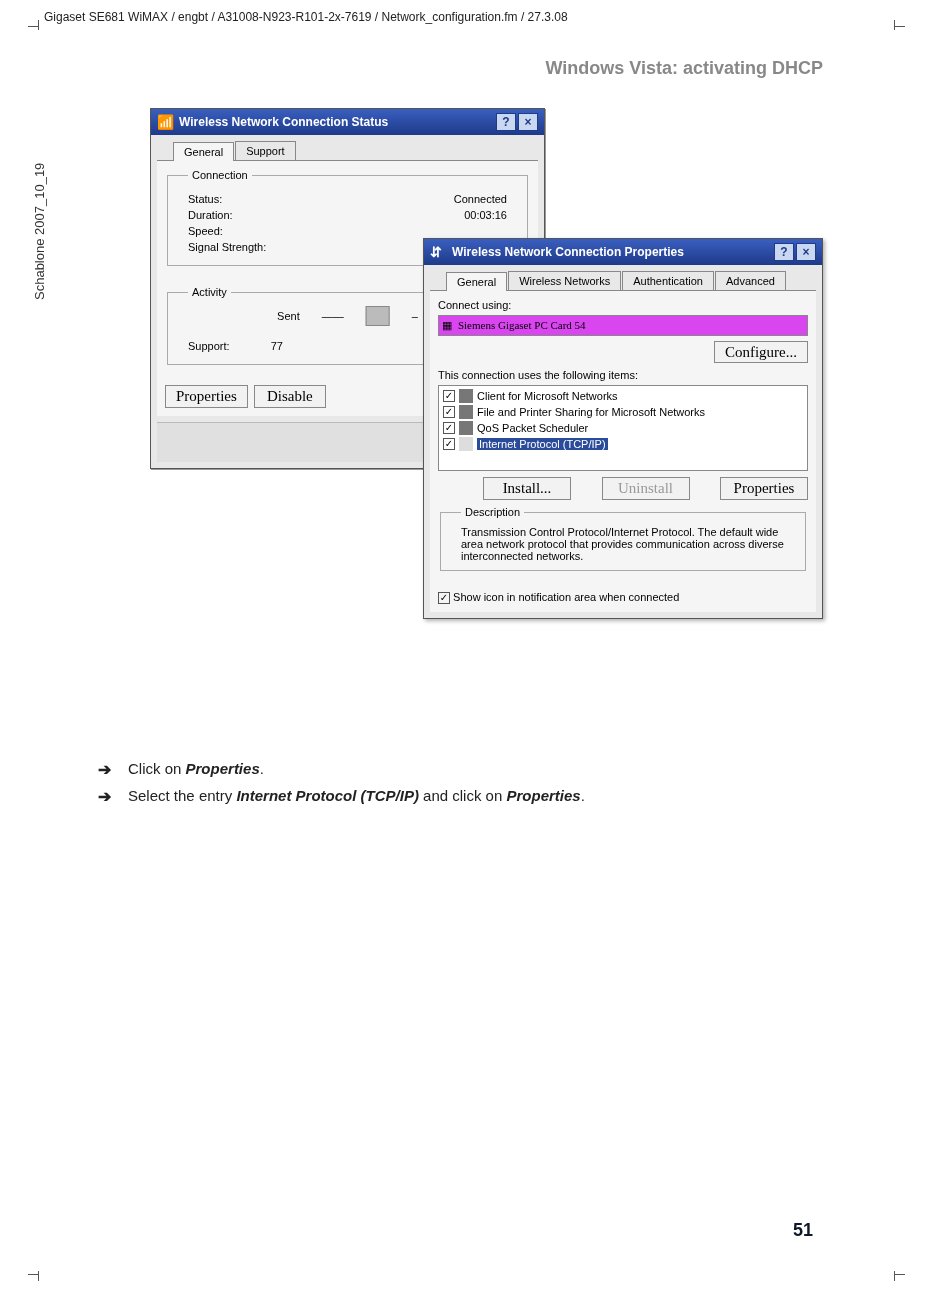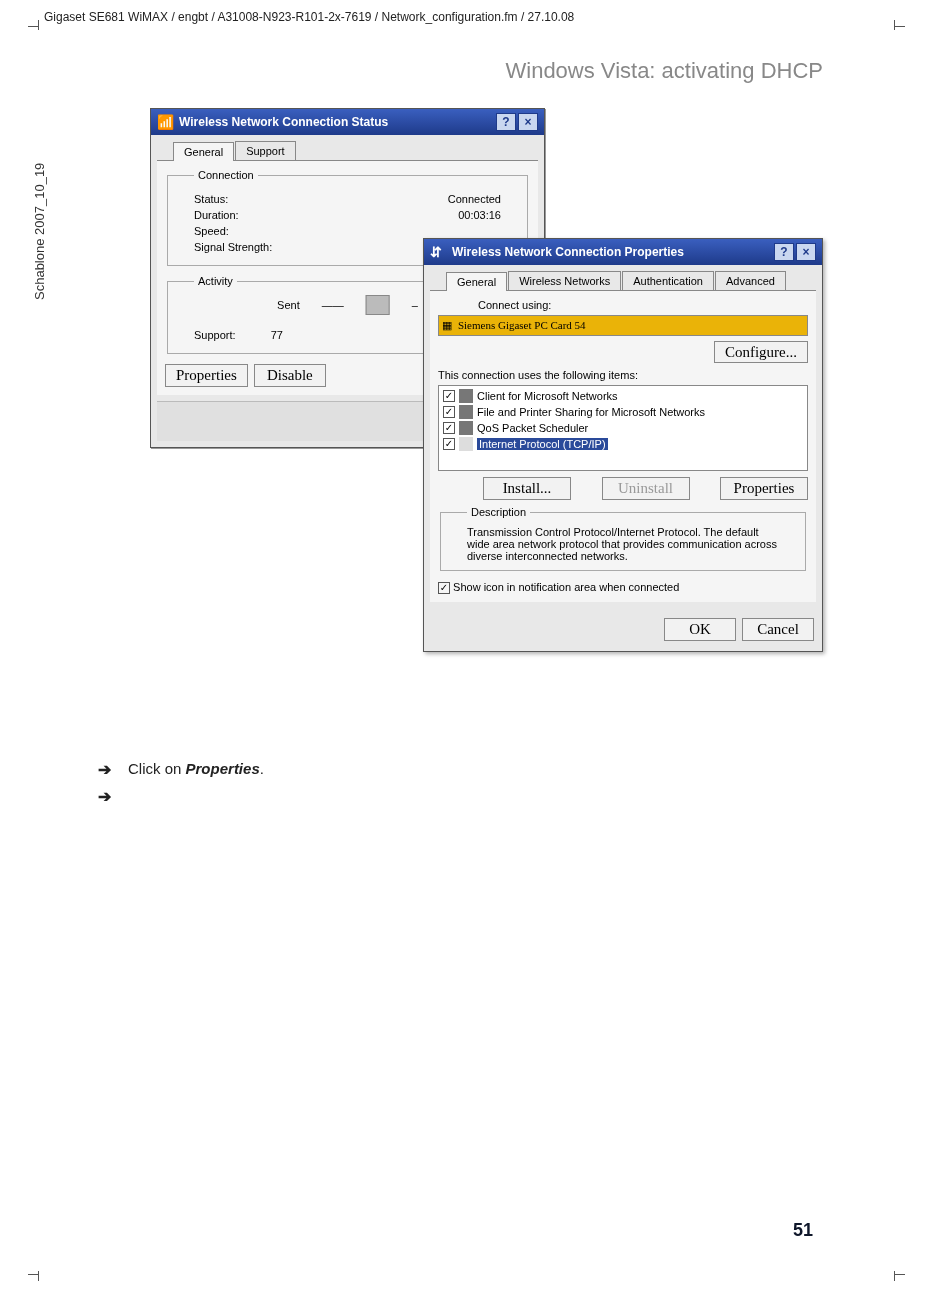--- a/index.html
+++ b/index.html
@@ -24,22 +24,22 @@
     position: absolute;
     left: 44px;
     top: 10px;
     font-size: 12px;
     color: #222;
   }
   .section-title {
     position: absolute;
     right: 110px;
     top: 58px;
-    font-size: 22px;
-    font-weight: 400;
+    font-size: 18px;
+    font-weight: 700;
     color: #888;
   }
   
   .mark { position:absolute; background:#555; }
   .tl-h { top:26px; left:28px; width:10px; height:1px; }
   .tl-v { top:20px; left:38px; width:1px; height:10px; }
   .tr-h { top:26px; right:28px; width:10px; height:1px; }
   .tr-v { top:20px; right:38px; width:1px; height:10px; }
   .bl-h { bottom:26px; left:28px; width:10px; height:1px; }
   .bl-v { bottom:20px; left:38px; width:1px; height:10px; }
@@ -80,21 +80,21 @@
     display:flex; align-items:center; justify-content:center; font-weight:bold; color:#1e3a8a; cursor:pointer;
     font-size:12px;
   }
   .tabbar { display:flex; margin:6px 6px 0 6px; border-bottom:1px solid #888;padding-left:16px; }
   .tab {
     padding:3px 10px; border:1px solid #888; border-bottom:none; background:#e8e8e8;
     margin-right:1px; cursor:pointer;
   }
   .tab.active { background:#f5f5f5; position:relative; top:1px; }
   .panel { background:#f5f5f5; margin:0 6px 6px 6px; padding:8px; }
-  fieldset { border:1px solid #aaa; padding:8px 26px; margin-bottom:9px; }
+  fieldset { border:1px solid #aaa; padding:8px 20px; margin-bottom:20px; }
   legend { padding:0 4px; }
   .row { display:flex; justify-content:space-between; margin:4px 0; }
   .btn {
     background:#f2f2f2; border:1px solid #888; padding:2px 10px; cursor:pointer;
     font-family:Tahoma; font-size:15px; min-width:72px; text-align:center;
   }
   .btnrow { display:flex; gap:6px; margin-top:10px; }
   .bottom-area { height:40px; background:#e0e0e0; border-top:1px solid #bbb; margin:0 6px 6px; }
 
   .activity-row { position:relative; height:30px; }
@@ -107,21 +107,21 @@
     left: 273px;
     top: 130px;
     width: 400px;
     background: #e8e8e8;
     border:1px solid #555;
     box-shadow: 2px 2px 4px rgba(0,0,0,.3);
     font-family: Tahoma, sans-serif;
     font-size: 11px;
   }
   .net-input {
-    width:100%; border:1px solid #888; padding:3px; background:#eab308;
+    width:100%; border:1px solid #888; padding:3px; background:#d946ef;
     font-family:Tahoma; font-size:11px;
   }
   .items-list {
     border:1px solid #888; background:white; padding:2px; margin:4px 0; height:86px;
   }
   .list-line { display:flex; align-items:center; gap:4px; padding:1px 2px; }
   .cb { width:12px; height:12px; border:1px solid #555; display:inline-flex; align-items:center; justify-content:center; font-size:10px; line-height:1; }
   .item-icon { width:14px; height:14px; background:#777; display:inline-block; }
   .item-sel { background:#2a4a9a; color:white; padding:0 2px; }
   .btn3row { display:flex; justify-content:space-between; margin:6px 0;padding-left:45px; }
@@ -149,21 +149,21 @@
 <div class="mark tl-h"></div>
 <div class="mark tl-v"></div>
 <div class="mark tr-h"></div>
 <div class="mark tr-v"></div>
 <div class="mark bl-h"></div>
 <div class="mark bl-v"></div>
 <div class="mark br-h"></div>
 <div class="mark br-v"></div>
 
 <div class="side-text">Schablone 2007_10_19</div>
-<div class="header-path">Gigaset SE681 WiMAX / engbt / A31008-N923-R101-2x-7619 / Network_configuration.fm / 27.10.08</div>
+<div class="header-path">Gigaset SE681 WiMAX / engbt / A31008-N923-R101-2x-7619 / Network_configuration.fm / 27.3.08</div>
 <div class="section-title">Windows Vista: activating DHCP</div>
 
 <div class="screenshot-group">
 
   <div class="win-status">
     <div class="titlebar">
       <span class="t-icon">📶</span>
       <span>Wireless Network Connection Status</span>
       <div class="title-controls">
         <div class="title-btn">?</div>
@@ -227,21 +227,21 @@
         <div class="title-btn">×</div>
       </div>
     </div>
     <div class="tabbar">
       <div class="tab active">General</div>
       <div class="tab">Wireless Networks</div>
       <div class="tab">Authentication</div>
       <div class="tab">Advanced</div>
     </div>
     <div class="panel">
-      <div style="margin-bottom:4px;margin-left:40px;">Connect using:</div>
+      <div style="margin-bottom:4px;">Connect using:</div>
       <div class="net-input">
         <span>▦</span>&nbsp;&nbsp;<span>Siemens Gigaset PC Card 54</span>
       </div>
       <div style="text-align:right; margin:8px 0;">
         <span class="btn">Configure...</span>
       </div>
       <div>This connection uses the following items:</div>
       <div class="items-list">
         <div class="list-line">
           <span class="cb">✓</span>
@@ -270,34 +270,33 @@
         <span class="btn">Properties</span>
       </div>
       <fieldset>
         <legend>Description</legend>
         <div>Transmission Control Protocol/Internet Protocol. The default wide area network protocol that provides communication across diverse interconnected networks.</div>
       </fieldset>
       <div style="margin-top:10px;">
         <span class="cb">✓</span>
         <span>Show icon in notification area when connected</span>
       </div>
-    </div>
-    <div class="dialog-footer">
-      <span class="btn">OK</span>
-      <span class="btn">Cancel</span>
     </div>
   </div>
 
 </div>
 
 <div class="instructions">
   <div class="instr-line">
     <span class="arrow">➔</span>
     <span>
       <span>Click on </span><span class="bi">Properties</span><span>.</span>
     </span>
   </div>
   <div class="instr-line">
     <span class="arrow">➔</span>
+    <span>
+      <span>Select the entry </span><span class="bi">Internet Protocol (TCP/IP)</span><span> and click on </span><span class="bi">Properties</span><span>.</span>
+    </span>
   </div>
 </div>
 
 <div class="page-num">51</div>
 
 </body></html>

